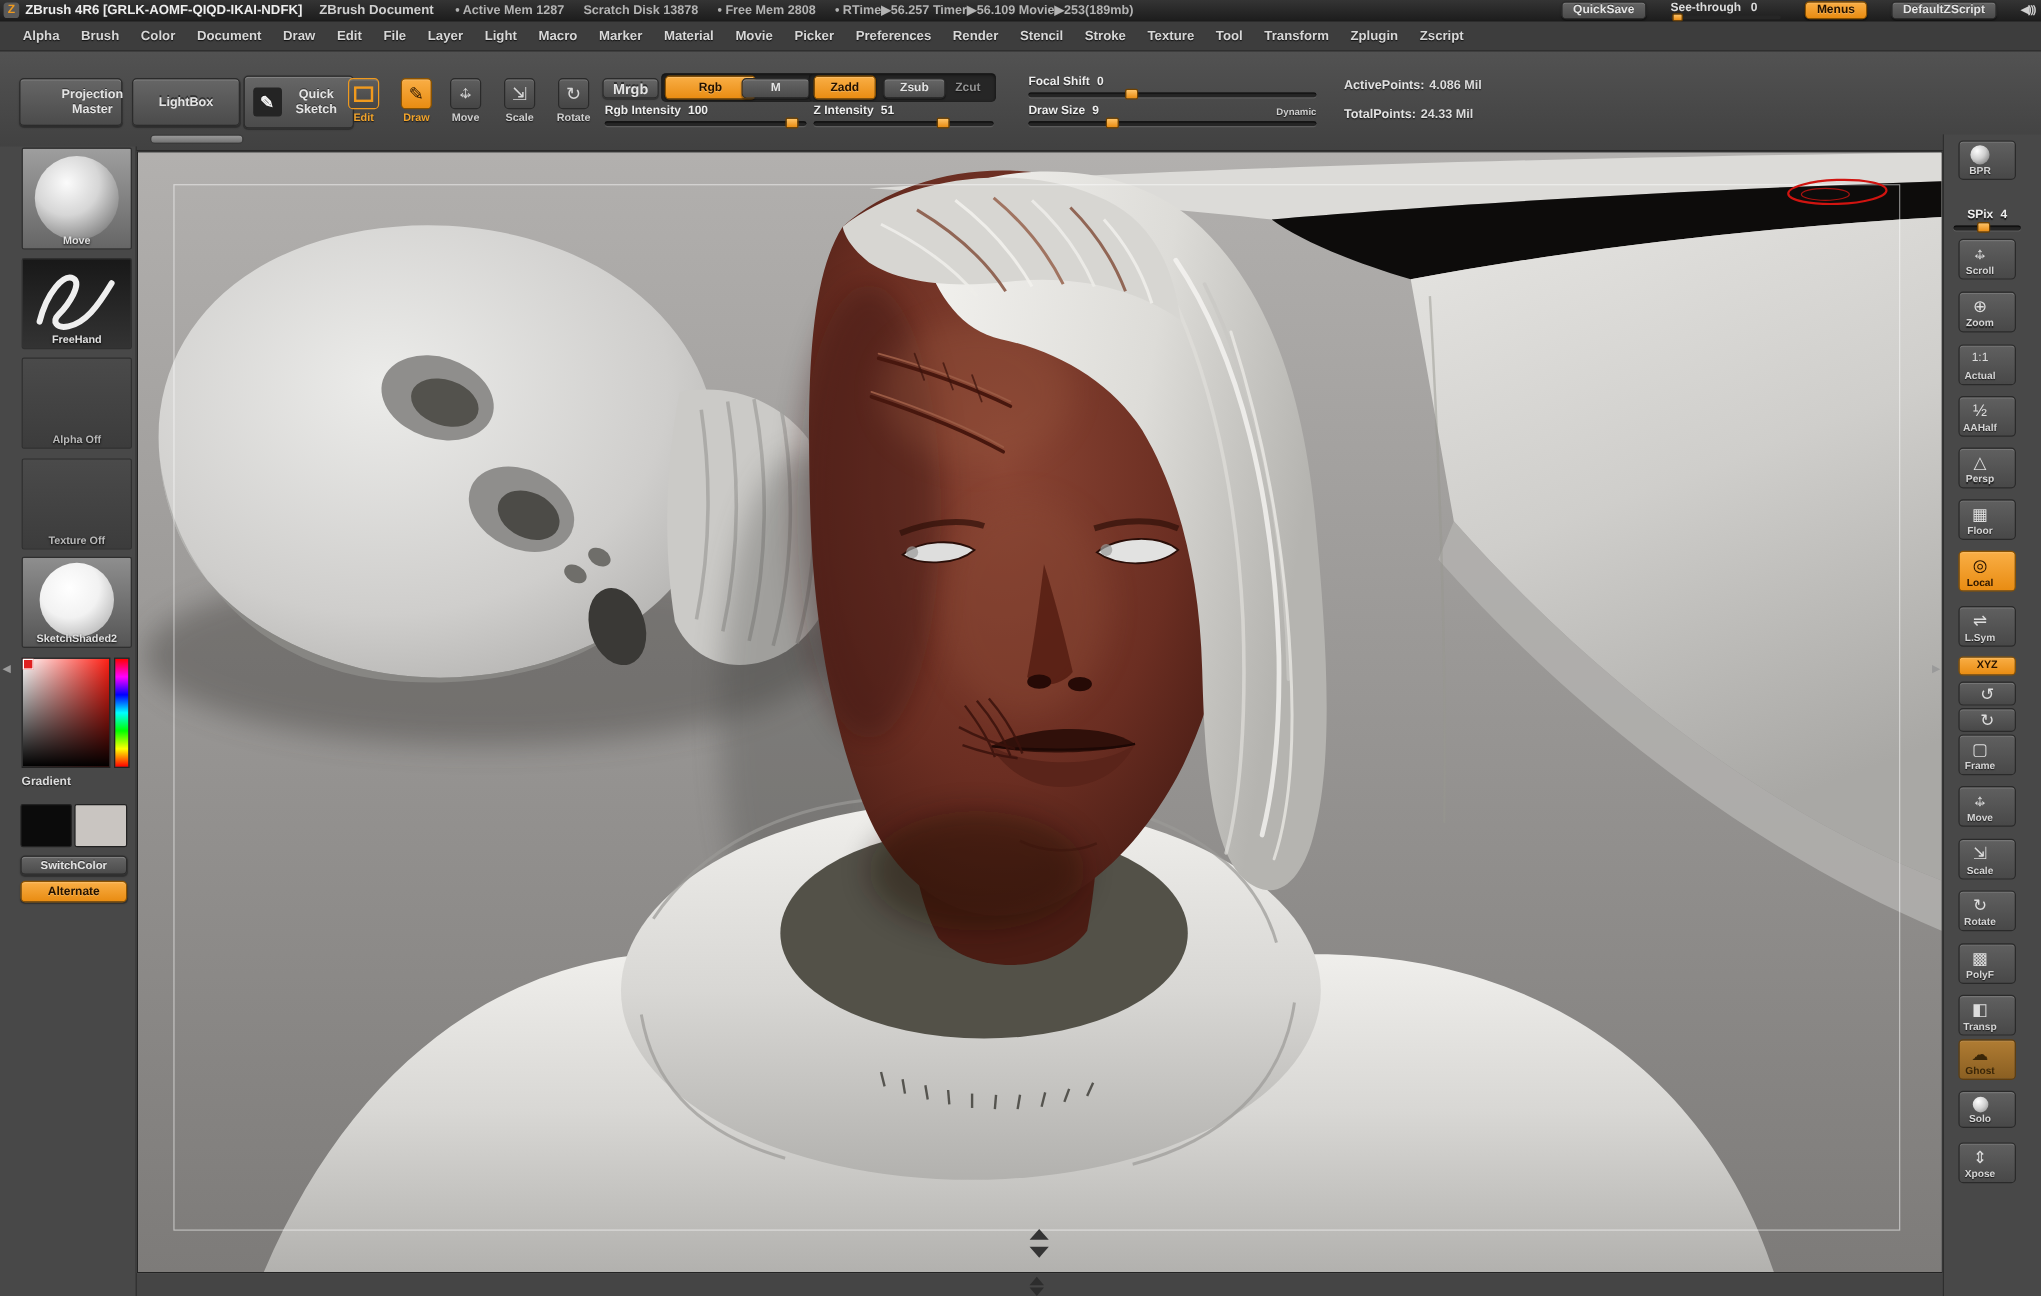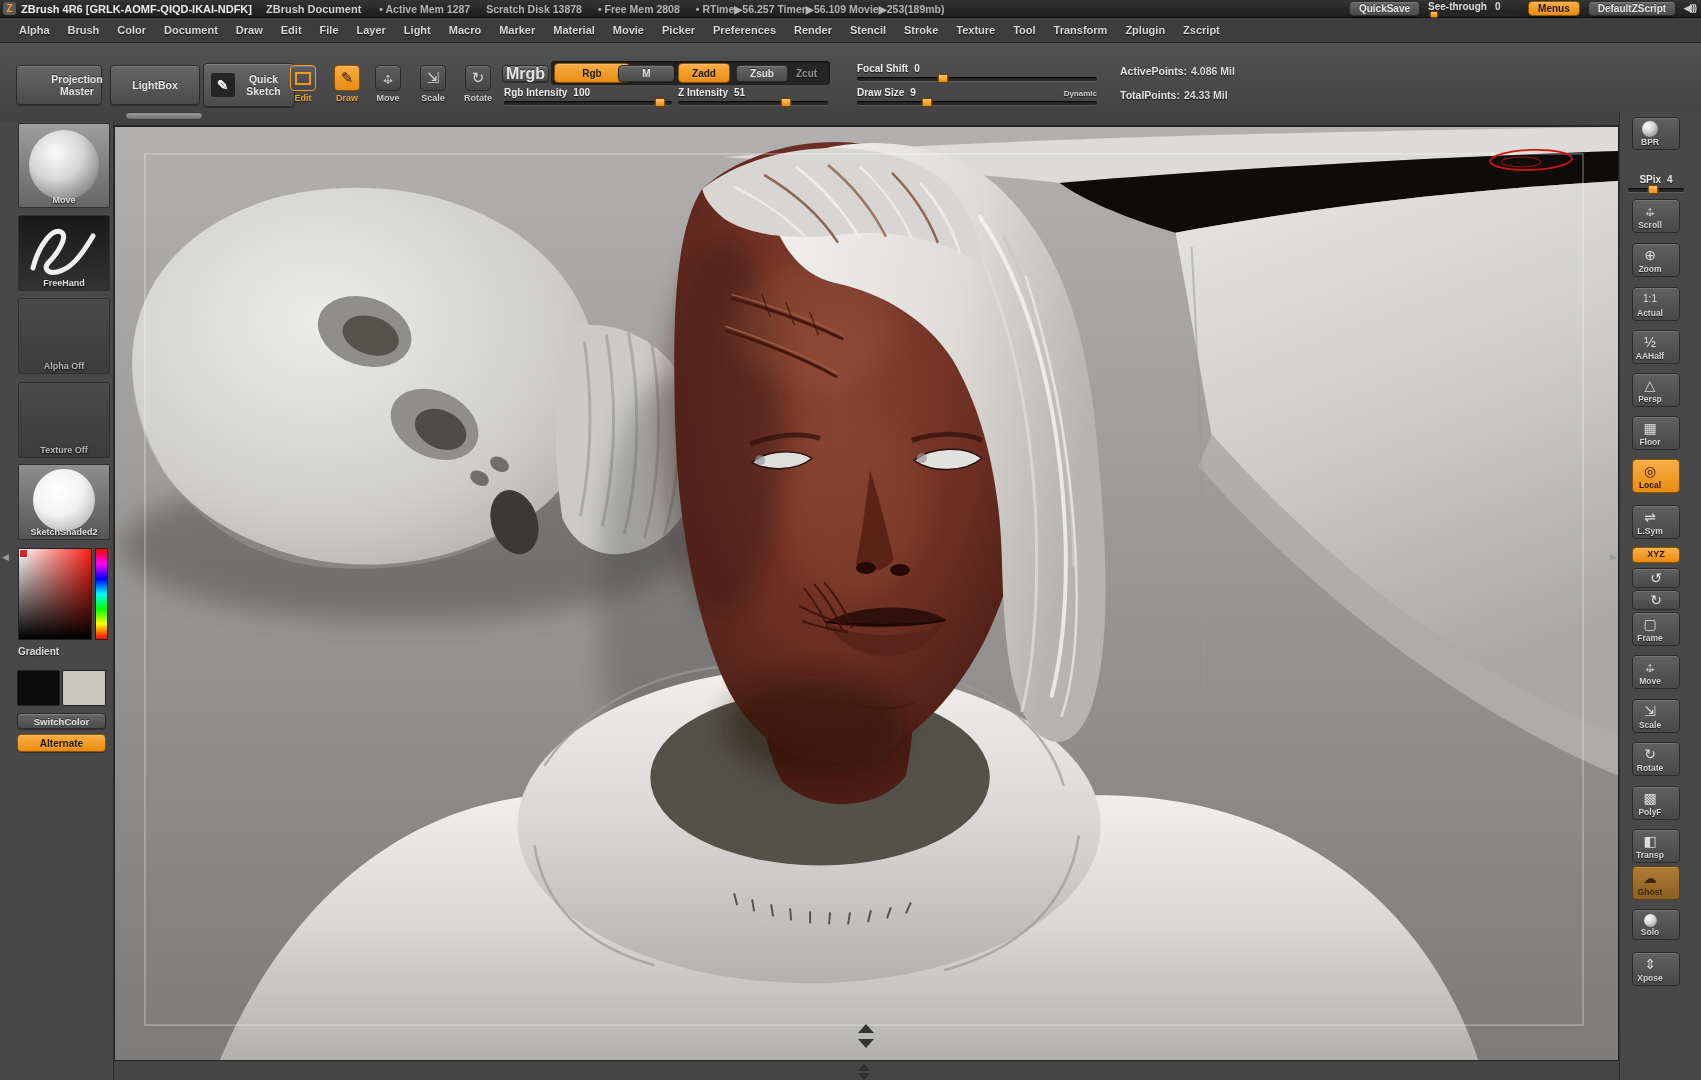--- a/index.html
+++ b/index.html
@@ -24,21 +24,21 @@
 
   
   .titlebar{position:absolute;left:0;top:0;width:1701px;height:18px;
     background:linear-gradient(#343434,#1d1d1d);border-bottom:1px solid #0d0d0d;
     display:flex;align-items:center;font-size:11px;color:#bdbdbd;white-space:nowrap;}
   .logo{width:13px;height:13px;margin:0 5px 0 3px;border-radius:3px;background:#5a5a5a;
     color:#f09a1e;font-size:10px;font-weight:bold;display:flex;align-items:center;justify-content:center;}
   .t-app{color:#ededed;font-weight:bold;margin-right:14px;}
   .t-doc{color:#cfcfcf;font-weight:bold;margin-right:18px;}
   .t-stat{color:#b3b3b3;font-weight:bold;margin-right:16px;font-size:10.5px;}
-  .tb-right{position:absolute;right:5px;top:1px;display:flex;gap:8px;align-items:flex-start;}
+  .tb-right{position:absolute;right:5px;top:1px;display:flex;gap:20px;align-items:flex-start;}
   .tb-btn{height:15px;padding:0 9px;font-size:10px;}
   .seethrough{display:flex;flex-direction:column;width:92px;}
   .seethrough .row{display:flex;gap:8px;font-size:10px;font-weight:bold;color:#dcdcdc;height:11px;line-height:11px;}
   .seethrough .track{position:relative;height:3px;margin-top:1px;background:#262626;border-radius:2px;}
   .seethrough .handle{position:absolute;top:-2px;width:9px;height:7px;transform:translateX(-50%);
     background:linear-gradient(#ffc468,#e98c12);border:1px solid #6e4100;border-radius:2px;}
   .vol{color:#cfcfcf;font-size:9px;font-weight:bold;letter-spacing:-1px;line-height:15px;}
 
   
   .menubar{position:absolute;left:0;top:18px;width:1701px;height:25px;background:#3d3d3d;
@@ -204,21 +204,21 @@
       </div>
     <div class="tlab">Scale</div>
   </div>
   <div class="tool" style="left:456px;top:22px;">
     <div class="ibox">
         <span>↻</span>
       </div>
     <div class="tlab">Rotate</div>
   </div>
 
-  <div class="zbtn" style="position:absolute;left:502px;top:22px;width:47px;height:17px;font-size:16px;">Mrgb</div>
+  <div class="zbtn" style="position:absolute;left:502px;top:22px;width:47px;height:17px;font-size:12px;">Mrgb</div>
   <div class="darkstrip" style="left:551px;top:18px;width:128px;height:24px;"></div>
   <div class="zbtn orange" style="position:absolute;left:554px;top:20px;width:76px;height:20px;font-size:10px;">Rgb</div>
   <div class="zbtn" style="position:absolute;left:618px;top:22px;width:57px;height:17px;font-size:10px;">M</div>
   <div class="slider" style="left:504px;top:44px;width:168px;">
     <div class="srow">
       <span>Rgb Intensity</span>
       <span>100</span>
     </div>
     <div class="track">
       <div class="handle" style="left:93%"></div>

